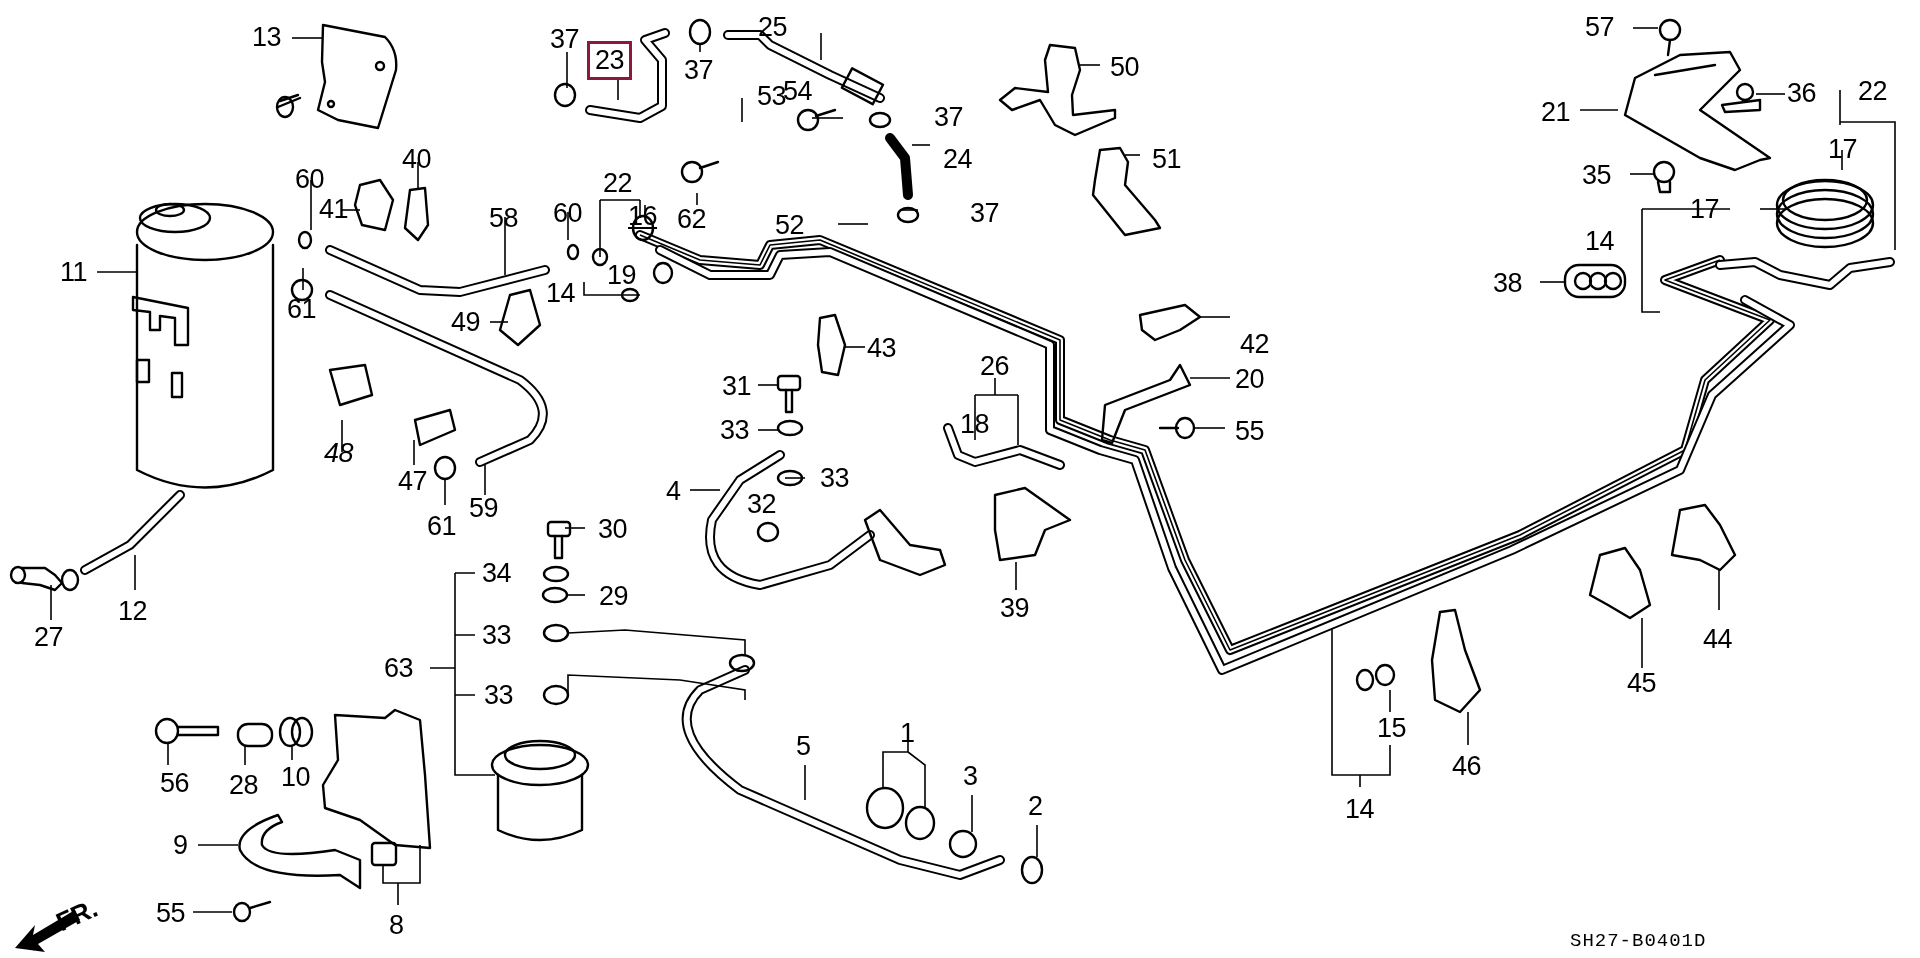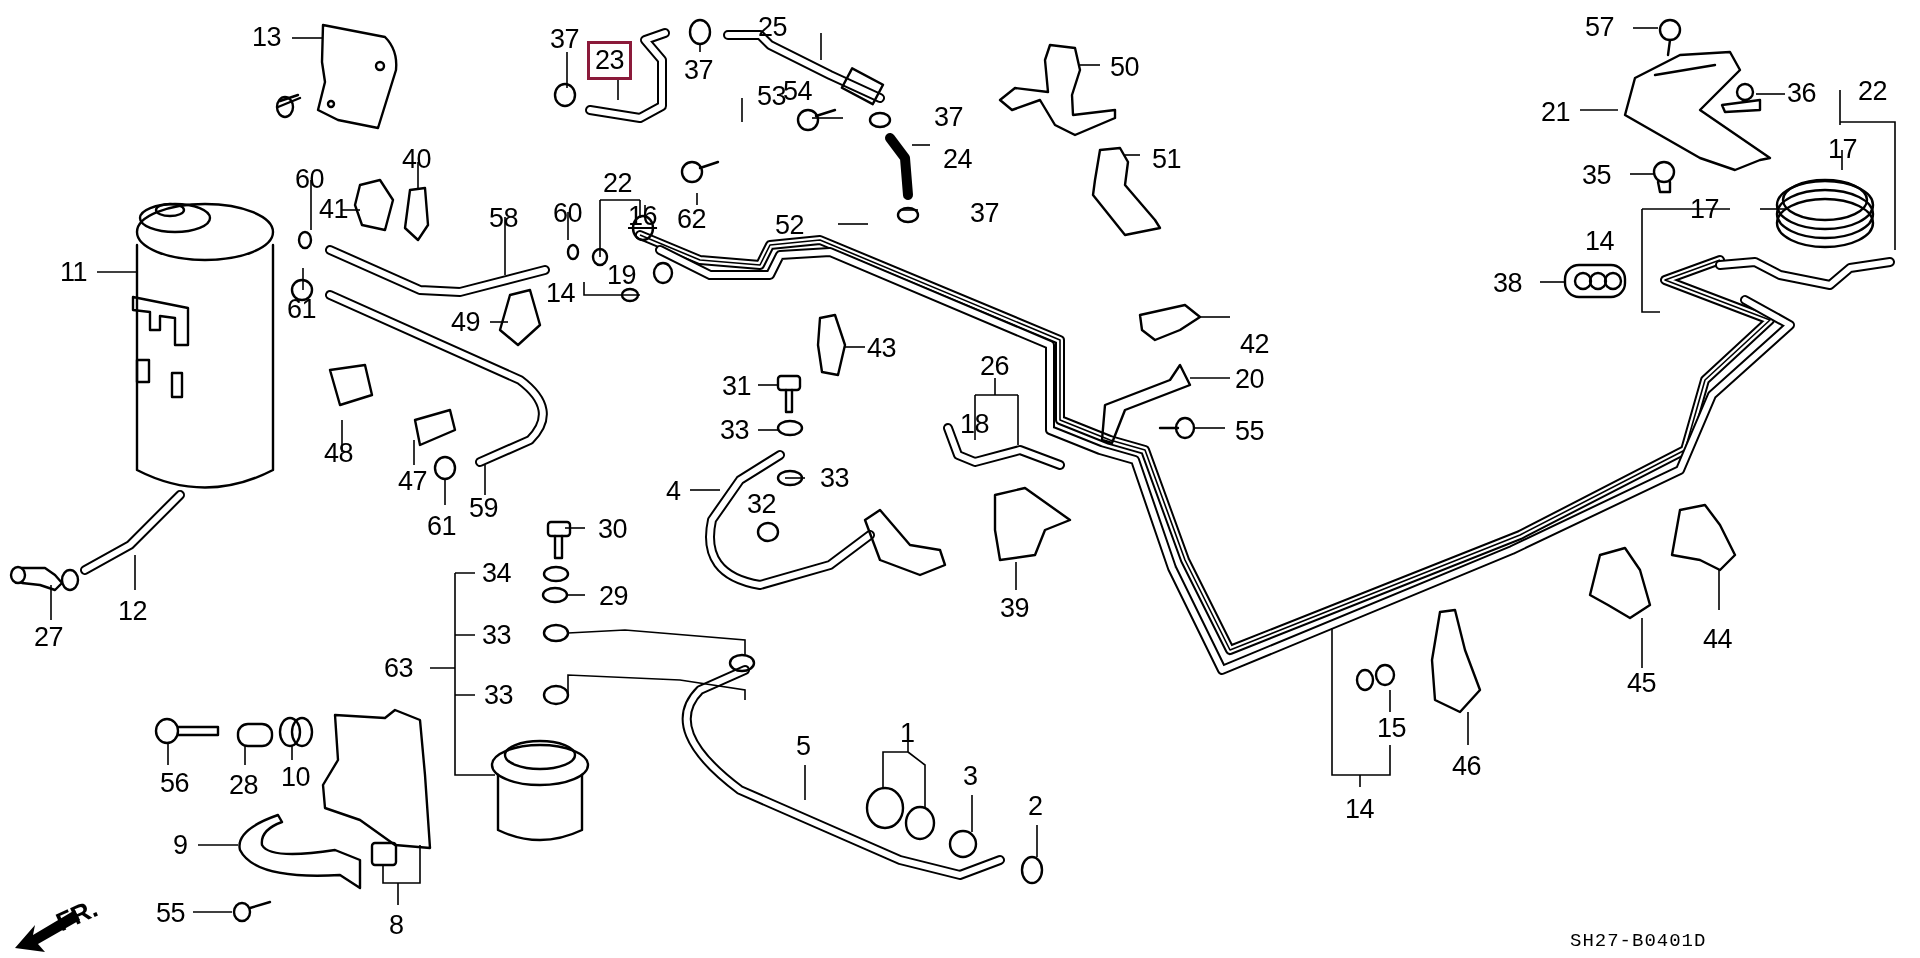--- a/index.html
+++ b/index.html
@@ -332,21 +332,21 @@
 <div class="callout" style="left:1585px;top:228px;">14</div>
 <div class="callout" style="left:1690px;top:196px;">17</div>
 <div class="callout" style="left:1493px;top:270px;">38</div>
 <div class="callout" style="left:287px;top:296px;">61</div>
 <div class="callout" style="left:451px;top:309px;">49</div>
 <div class="callout" style="left:867px;top:335px;">43</div>
 <div class="callout" style="left:1240px;top:305px;margin-top:26px;">42</div>
 <div class="callout" style="left:722px;top:373px;">31</div>
 <div class="callout" style="left:980px;top:353px;">26</div>
 <div class="callout" style="left:1235px;top:366px;">20</div>
-<div class="callout" style="left:324px;top:440px;">48</div>
+<div class="callout" style="left:324px;top:440px;font-style:italic;">48</div>
 <div class="callout" style="left:720px;top:417px;">33</div>
 <div class="callout" style="left:960px;top:411px;text-align:right;">18</div>
 <div class="callout" style="left:1235px;top:418px;">55</div>
 <div class="callout" style="left:398px;top:468px;">47</div>
 <div class="callout" style="left:469px;top:495px;">59</div>
 <div class="callout" style="left:666px;top:478px;">4</div>
 <div class="callout" style="left:820px;top:465px;">33</div>
 <div class="callout" style="left:427px;top:513px;">61</div>
 <div class="callout" style="left:747px;top:491px;">32</div>
 <div class="callout" style="left:598px;top:516px;text-align:right;">30</div>

